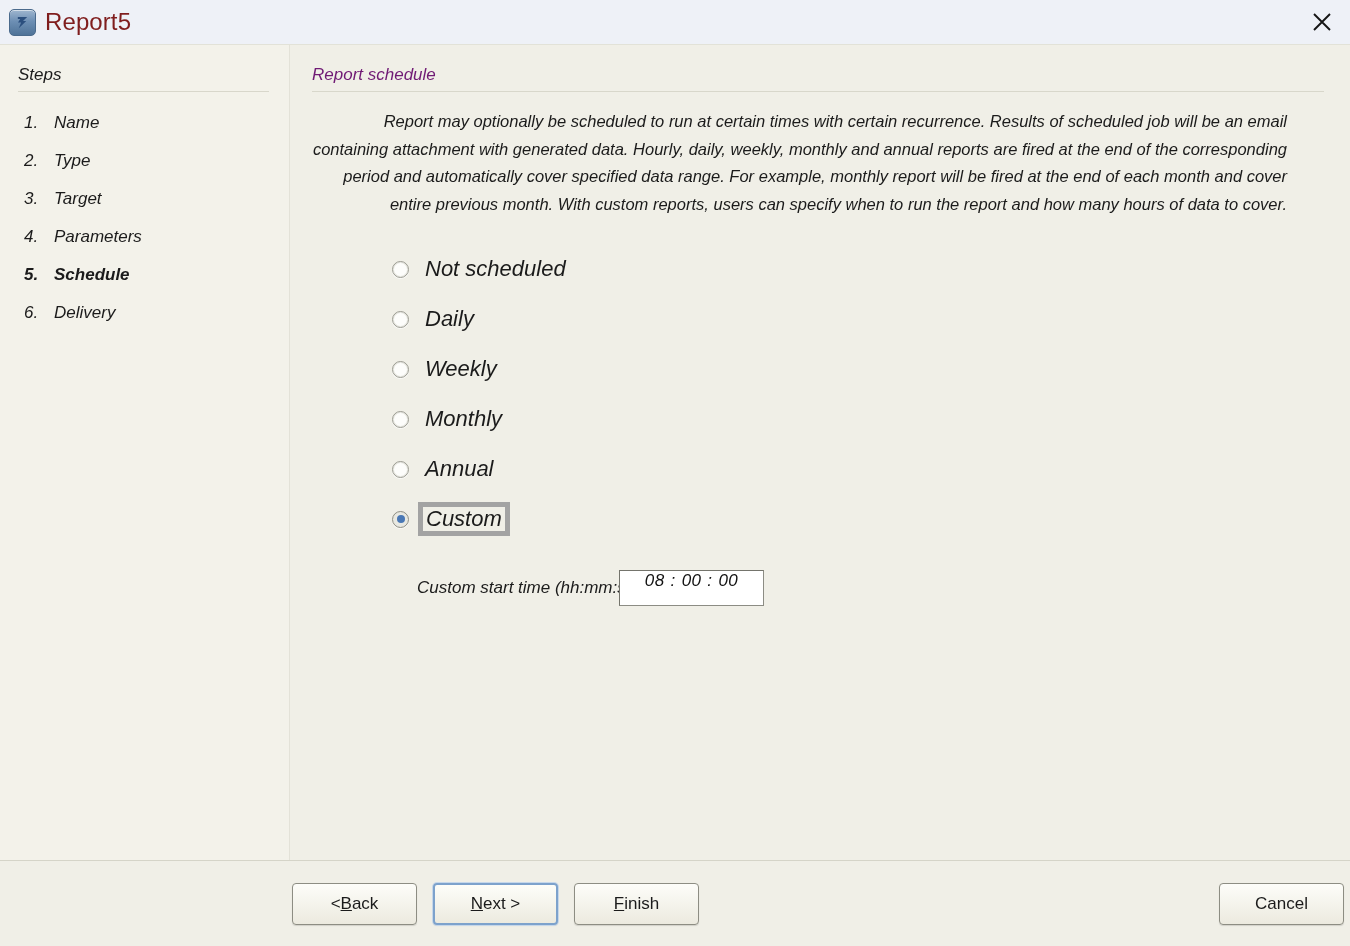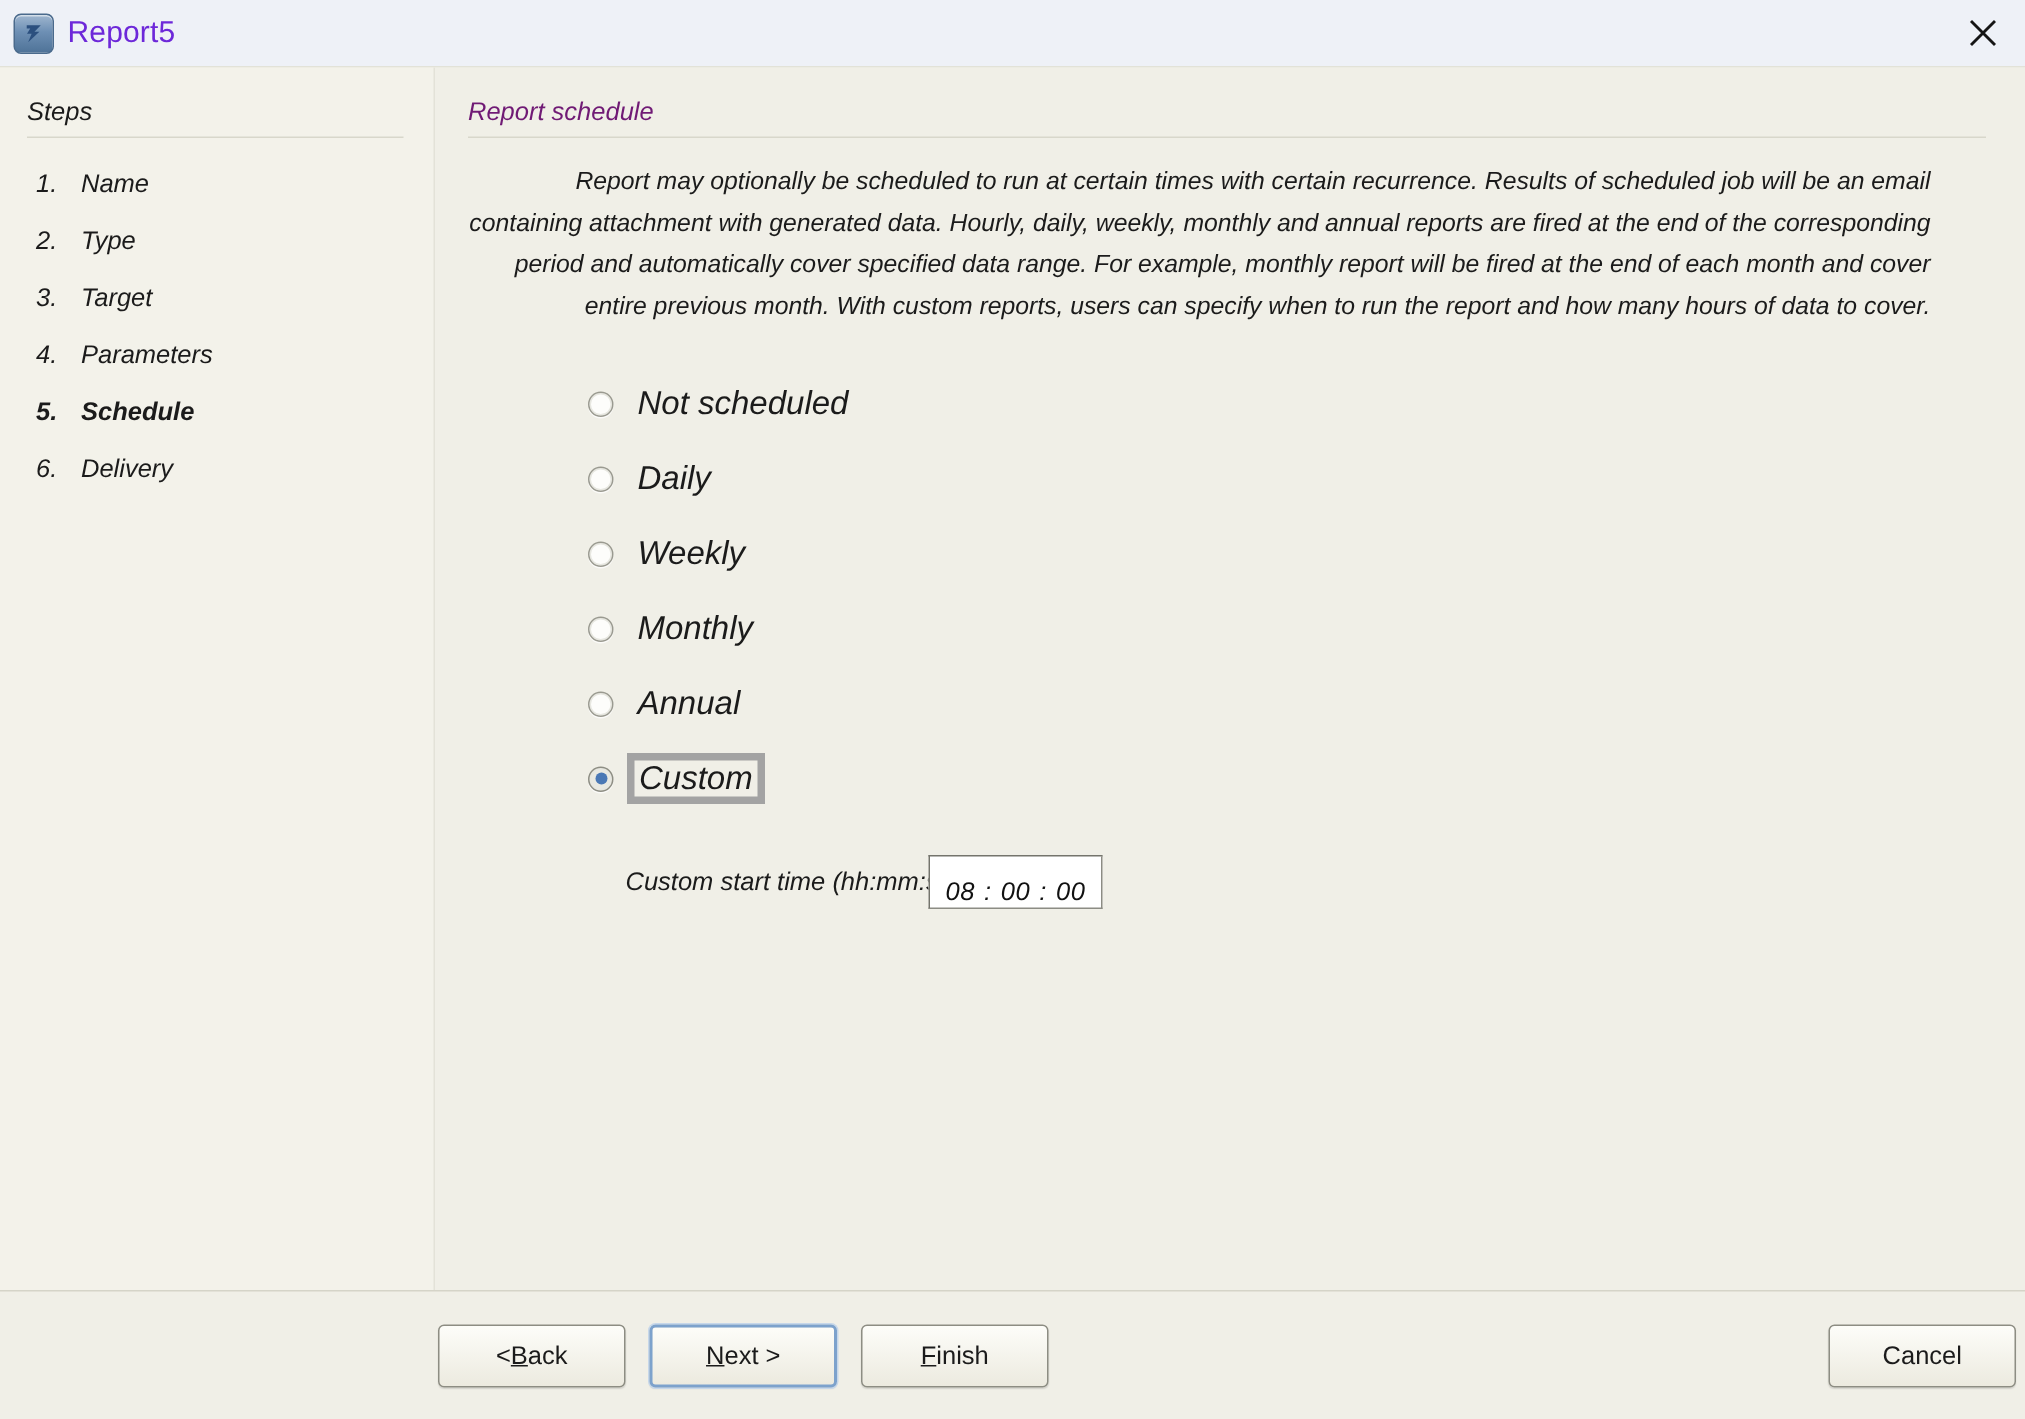--- a/index.html
+++ b/index.html
@@ -41,22 +41,22 @@
     background: linear-gradient(180deg, #9fb6cf 0%, #6d8fb4 45%, #4f7398 100%);
     border: 1px solid #4a6a8c;
     box-shadow: inset 0 1px 0 rgba(255,255,255,.55);
     display: flex;
     align-items: center;
     justify-content: center;
     flex: none;
   }
   .app-icon svg { display: block; }
   .title-text {
-    font-size: 20px;
-    color: #6d28d9;
+    font-size: 24px;
+    color: #7f1d1d;
     margin-left: 9px;
     letter-spacing: .1px;
     white-space: nowrap;
   }
   .close-btn {
     position: absolute;
     right: 0px;
     top: 0px;
     width: 56px;
     height: 44px;
@@ -201,29 +201,29 @@
   }
   .field-label {
     font-size: 17px;
     color: #1b1b1b;
     width: 307px;
     padding-left: 105px;
     box-sizing: border-box;
     white-space: nowrap;
   }
   .time-input {
-    width: 116px;
+    width: 145px;
     height: 36px;
     box-sizing: border-box;
     background: #ffffff;
     border: 1px solid #8c8c84;
     border-top-color: #74746c;
     border-left-color: #74746c;
     display: flex;
-    align-items: flex-end;
+    align-items: flex-start;
     justify-content: center;
     font-size: 17px;
     color: #111;
     letter-spacing: .4px;
     cursor: text;
   }
   .time-input .seg { padding: 0 1px; }
   .time-input .sep { padding: 0 5px; color: #111; }
 
   .spinner {

